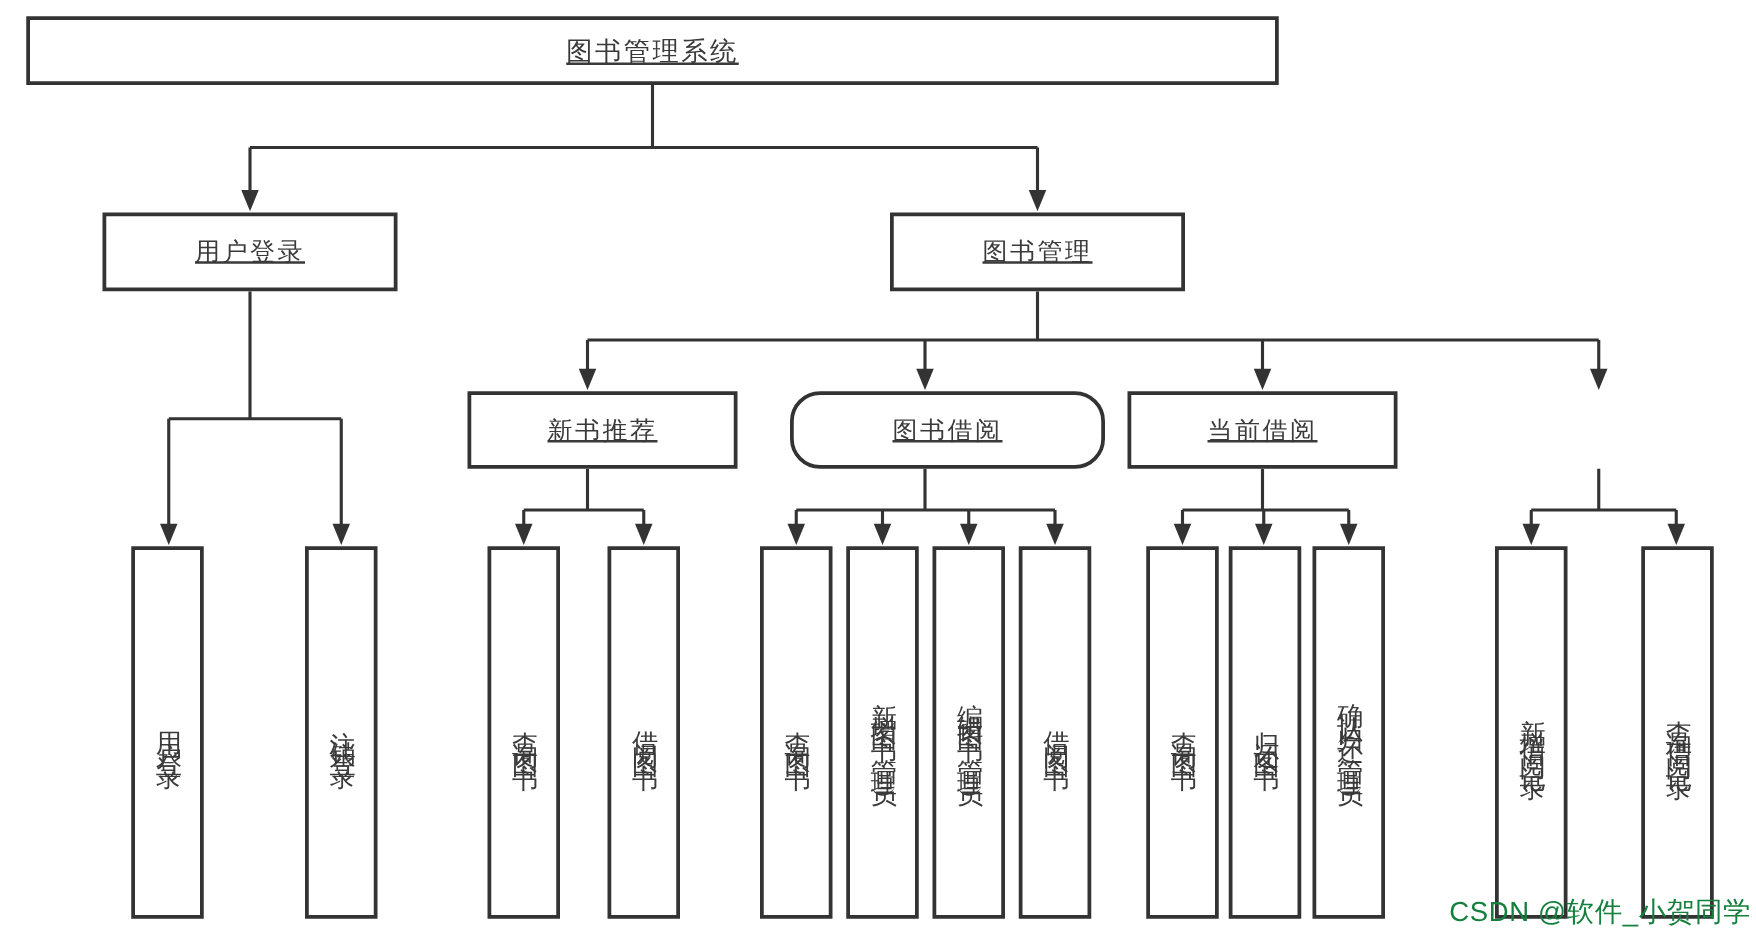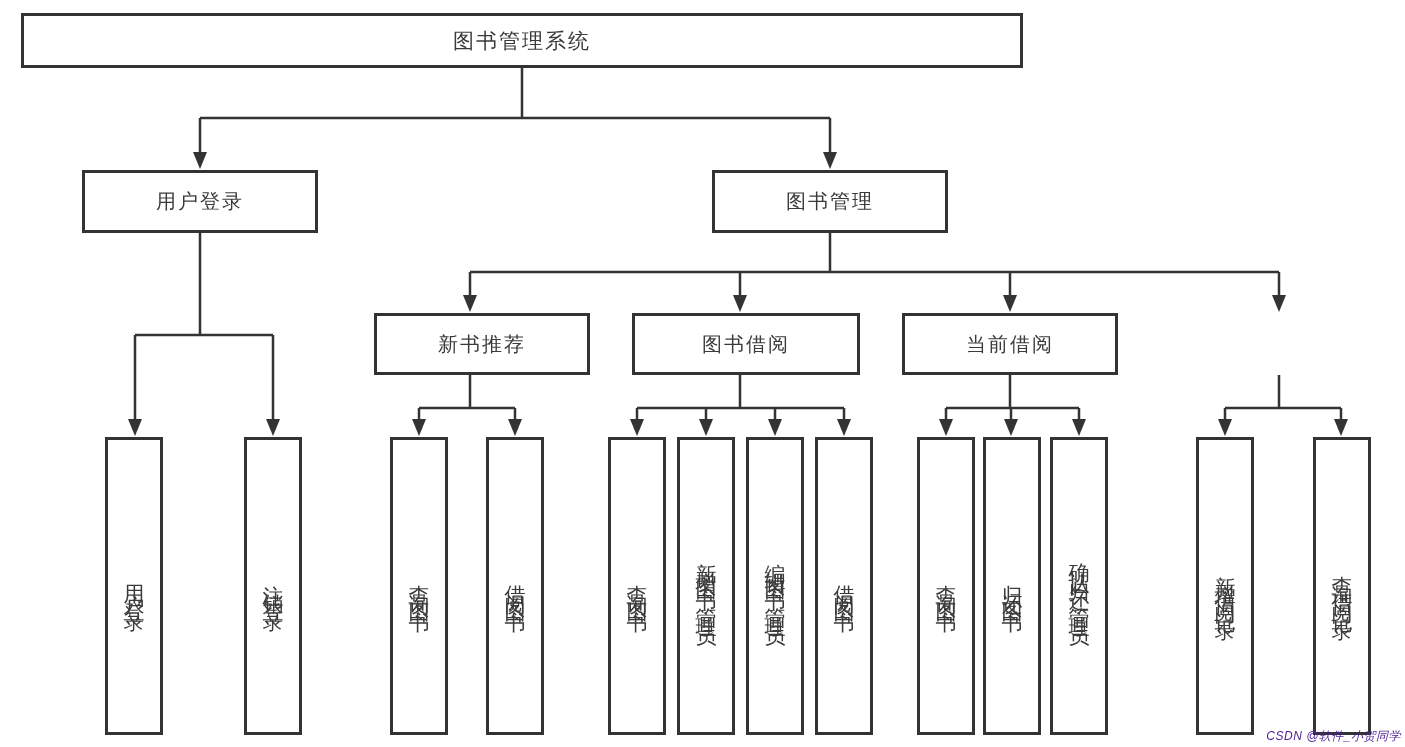--- a/index.html
+++ b/index.html
@@ -19,41 +19,40 @@
   .box {
     position: absolute;
     box-sizing: border-box;
     border: 3px solid #333333;
     background: #ffffff;
     display: flex;
     align-items: center;
     justify-content: center;
     color: #3a3a3a;
   }
-  .h-box { font-size: 20px; letter-spacing: 2px; white-space: nowrap; }
+  .h-box { font-size: 20px; letter-spacing: 2px; white-space: nowrap; text-decoration: underline; }
   .root-box { font-size: 21px; }
   .v-box { width: 58px; height: 298px; top: 437px; }
   .v-box .v-label {
     writing-mode: vertical-lr;
     text-orientation: mixed;
     font-size: 21px;
     letter-spacing: 9px;
     line-height: 1.05;
     white-space: nowrap;
     color: #3a3a3a;
   }
   .watermark {
     position: absolute;
     right: 4px;
     bottom: 2px;
-    font-size: 12px;
-    color: #4c1d95;
+    font-size: 22px;
+    color: #15803d;
     letter-spacing: 0.5px;
     white-space: nowrap;
-    font-style: italic;
   }
 </style>
 </head>
 <body>
 
 <div class="canvas">
 
   <svg class="connectors" viewBox="0 0 1405 747" xmlns="http://www.w3.org/2000/svg">
     <g stroke="#333333" stroke-width="2.5" fill="none">
 
@@ -104,21 +103,21 @@
   <div class="box h-box" style="left:82px; top:170px; width:236px; height:63px;">
     <span>用户登录</span>
   </div>
   <div class="box h-box" style="left:712px; top:170px; width:236px; height:63px;">
     <span>图书管理</span>
   </div>
 
   <div class="box h-box" style="left:362px; top:313px; width:216px; height:62px;margin-left:12px;">
     <span>新书推荐</span>
   </div>
-  <div class="box h-box" style="left:632px; top:313px; width:228px; height:62px;">
+  <div class="box h-box" style="left:632px; top:313px; width:252px; height:62px;border-radius:24px;">
     <span>图书借阅</span>
   </div>
   <div class="box h-box" style="left:902px; top:313px; width:216px; height:62px;text-align:center;">
     <span>当前借阅</span>
   </div>
 
   <div class="box v-box" style="left:105px;">
     <span class="v-label">用户登录</span>
   </div>
   <div class="box v-box" style="left:244px;">

